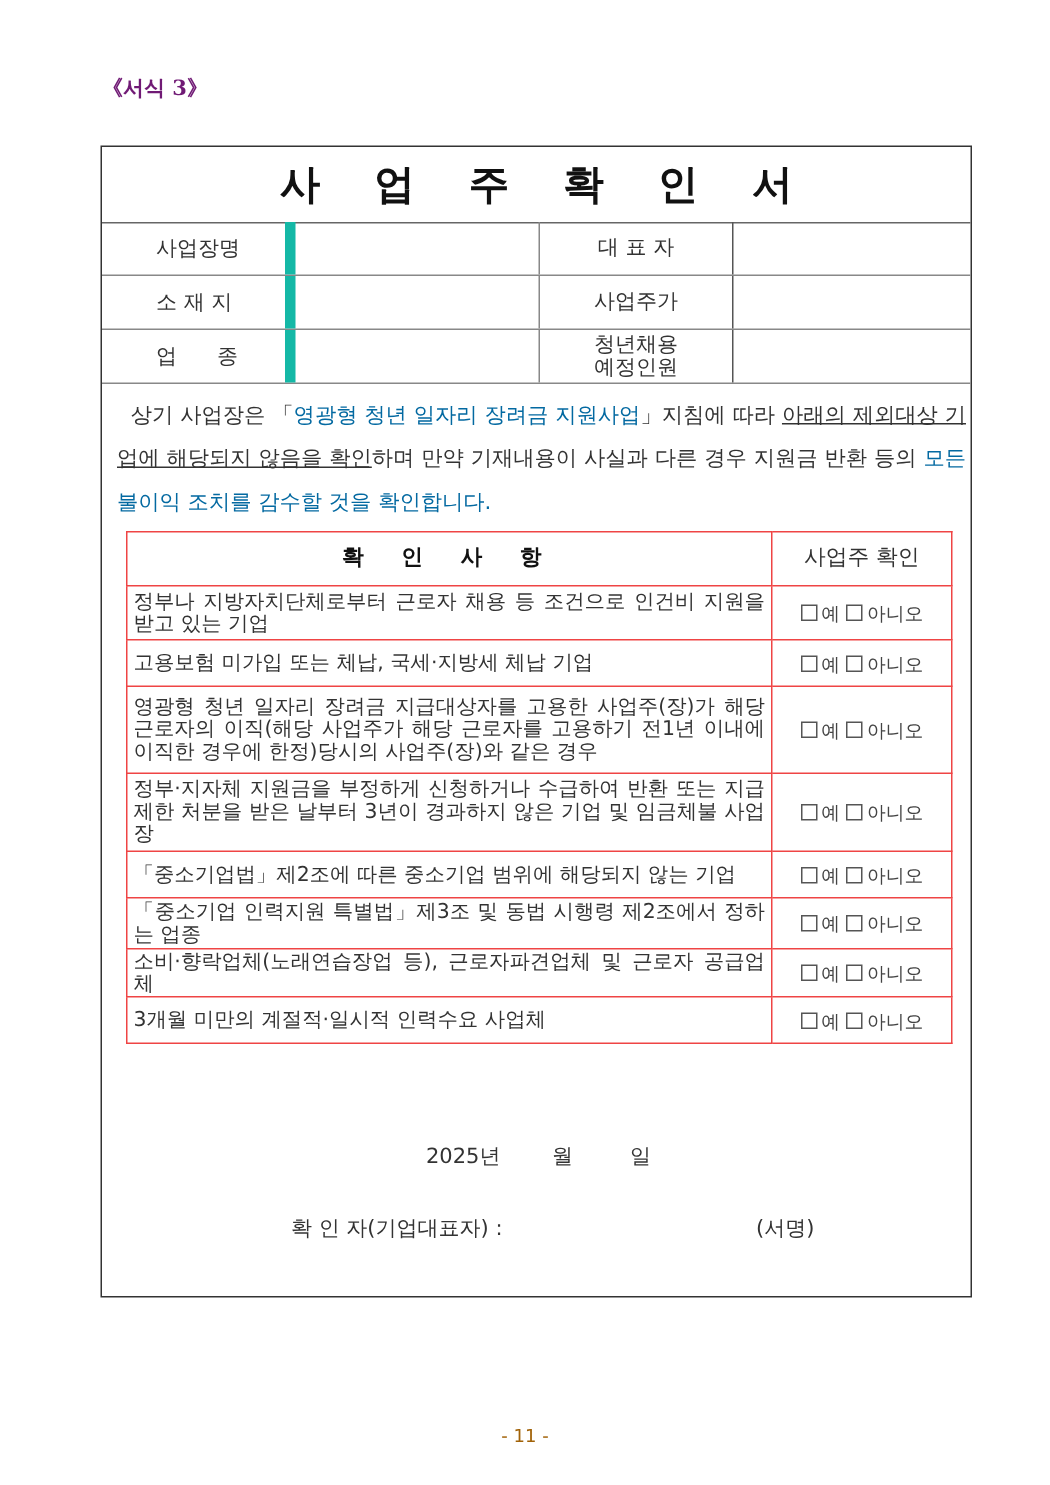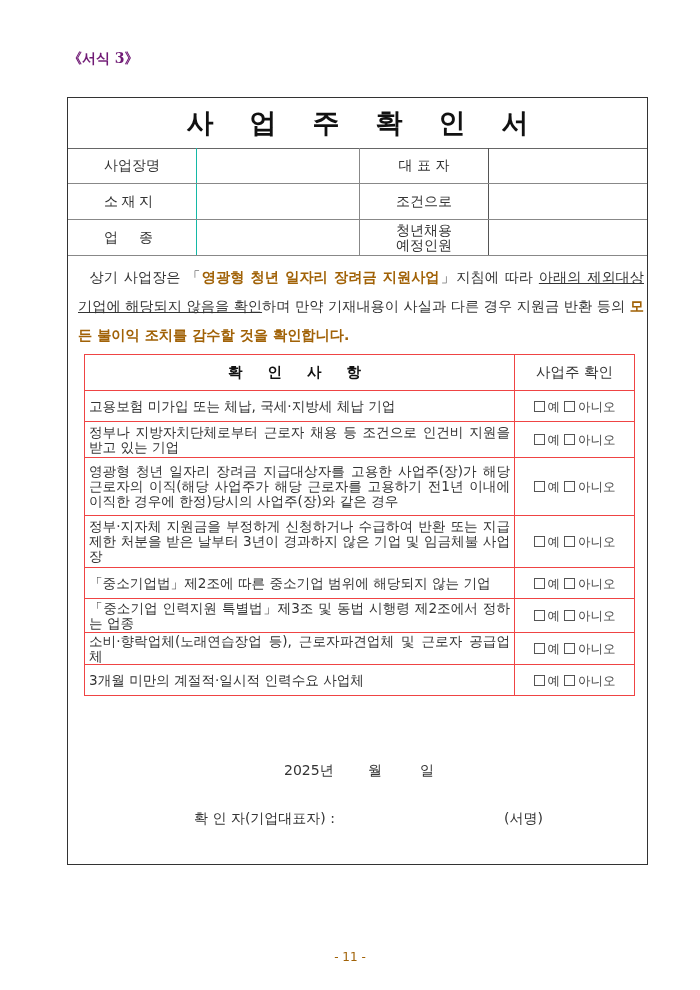--- a/index.html
+++ b/index.html
@@ -28,29 +28,29 @@
       position: absolute; left: 0; top: 50px; width: 100%;
     }
     .info-row {
       display: flex; height: 36px; border-bottom: 1.5px solid #888;
       box-sizing: border-box;
     }
     .info-cell {
       display: flex; align-items: center; box-sizing: border-box;
       font-size: 14px; color: #333;
     }
-    .c1 { width: 129px; border-right: 1px solid #14b8a6; padding-left: 36px; font-family: Liberation Serif, serif; }
+    .c1 { width: 129px; border-right: 7px solid #14b8a6; padding-left: 36px; }
     .c2 { width: 163px; border-right: 1px solid #888; }
     .c3 { width: 129px; border-right: 1px solid #555; justify-content: center; text-align: left; line-height: 15px; }
     .c4 { flex: 1; }
     .intro {
       position: absolute; left: 10px; top: 165px; width: 566px;
       font-size: 14.2px; line-height: 29px; color: #333; text-align: justify;
     }
-    .intro .bold { font-weight: bold; color: #a16207; }
+    .intro .bold { font-weight: normal; color: #0369a1; }
     .intro .ul { text-decoration: underline; }
     .checks {
       position: absolute; left: 16px; top: 256px; width: 550px;
       border-collapse: collapse; table-layout: fixed;
     }
     .checks td, .checks th {
       border: 1px solid #ef4444; padding: 0 4px; font-size: 13.6px; color: #333;
       line-height: 15px; box-sizing: border-box; vertical-align: middle;
     }
     .checks th { height: 36px; font-weight: normal; }
@@ -94,21 +94,21 @@
   <div class="info-grid">
     <div class="info-row">
       <div class="info-cell c1">사업장명</div>
       <div class="info-cell c2"></div>
       <div class="info-cell c3">대 표 자</div>
       <div class="info-cell c4"></div>
     </div>
     <div class="info-row">
       <div class="info-cell c1">소 재 지</div>
       <div class="info-cell c2"></div>
-      <div class="info-cell c3">조건으로</div>
+      <div class="info-cell c3">사업주가</div>
       <div class="info-cell c4"></div>
     </div>
     <div class="info-row">
       <div class="info-cell c1" style="white-space:pre">업      종</div>
       <div class="info-cell c2"></div>
       <div class="info-cell c3" style="white-space:pre">청년채용
 예정인원</div>
       <div class="info-cell c4"></div>
     </div>
   </div>
@@ -118,26 +118,26 @@
   <table class="checks">
     <colgroup>
         <col style="width:430px">
         <col style="width:120px">
       </colgroup>
     <tbody>
         <tr>
       <th class="h1">확 인 사 항</th>
       <th class="h2">사업주 확인</th>
     </tr>
+    <tr style="height:36px">
+      <td class="item">정부나 지방자치단체로부터 근로자 채용 등 조건으로 인건비 지원을 받고 있는 기업</td>
+      <td class="yn"><span class="box"></span><span>예</span> <span class="box"></span><span>아니오</span></td>
+    </tr>
     <tr style="height:31px">
       <td class="item">고용보험 미가입 또는 체납, 국세·지방세 체납 기업</td>
-      <td class="yn"><span class="box"></span><span>예</span> <span class="box"></span><span>아니오</span></td>
-    </tr>
-    <tr style="height:36px">
-      <td class="item">정부나 지방자치단체로부터 근로자 채용 등 조건으로 인건비 지원을 받고 있는 기업</td>
       <td class="yn"><span class="box"></span><span>예</span> <span class="box"></span><span>아니오</span></td>
     </tr>
     <tr style="height:58px">
       <td class="item">영광형 청년 일자리 장려금 지급대상자를 고용한 사업주(장)가 해당 근로자의 이직(해당 사업주가 해당 근로자를 고용하기 전1년 이내에 이직한 경우에 한정)당시의 사업주(장)와 같은 경우</td>
       <td class="yn"><span class="box"></span><span>예</span> <span class="box"></span><span>아니오</span></td>
     </tr>
     <tr style="height:52px">
       <td class="item">정부·지자체 지원금을 부정하게 신청하거나 수급하여 반환 또는 지급제한 처분을 받은 날부터 3년이 경과하지 않은 기업 및 임금체불 사업장</td>
       <td class="yn"><span class="box"></span><span>예</span> <span class="box"></span><span>아니오</span></td>
     </tr>

